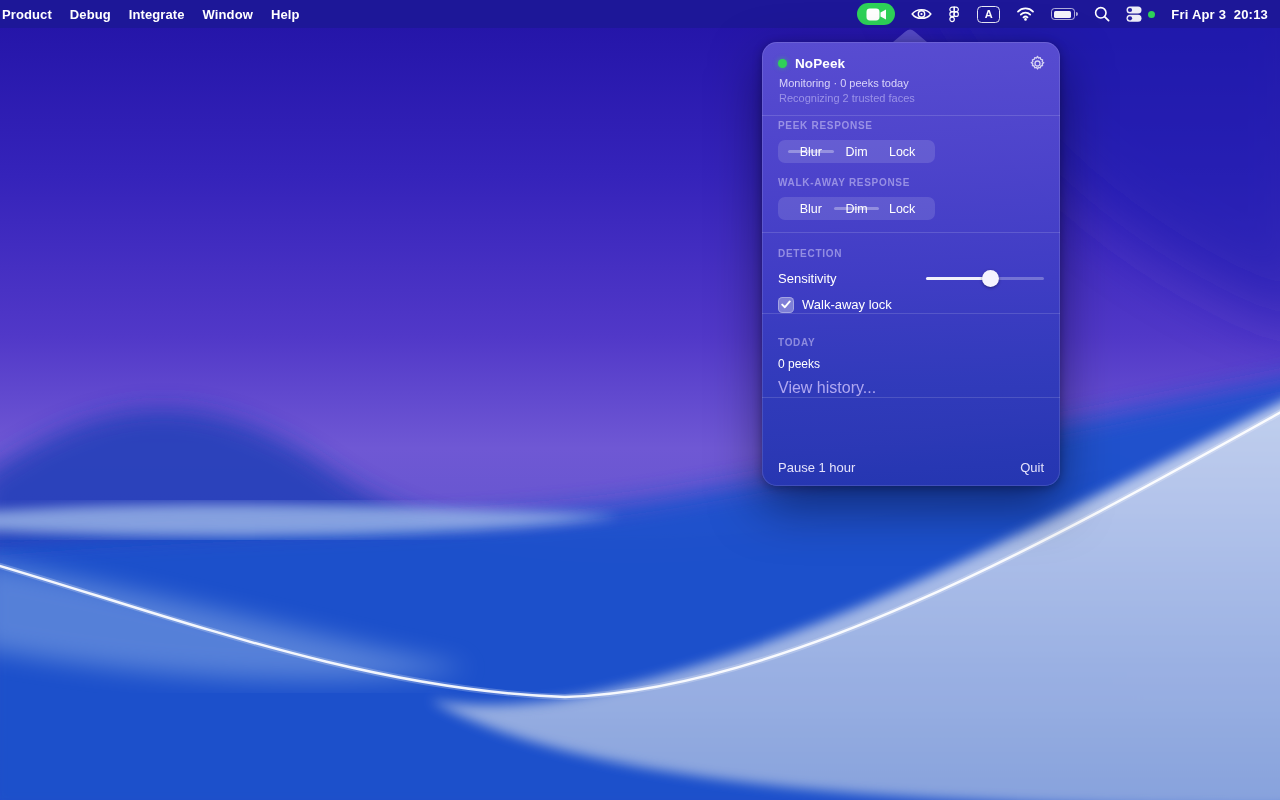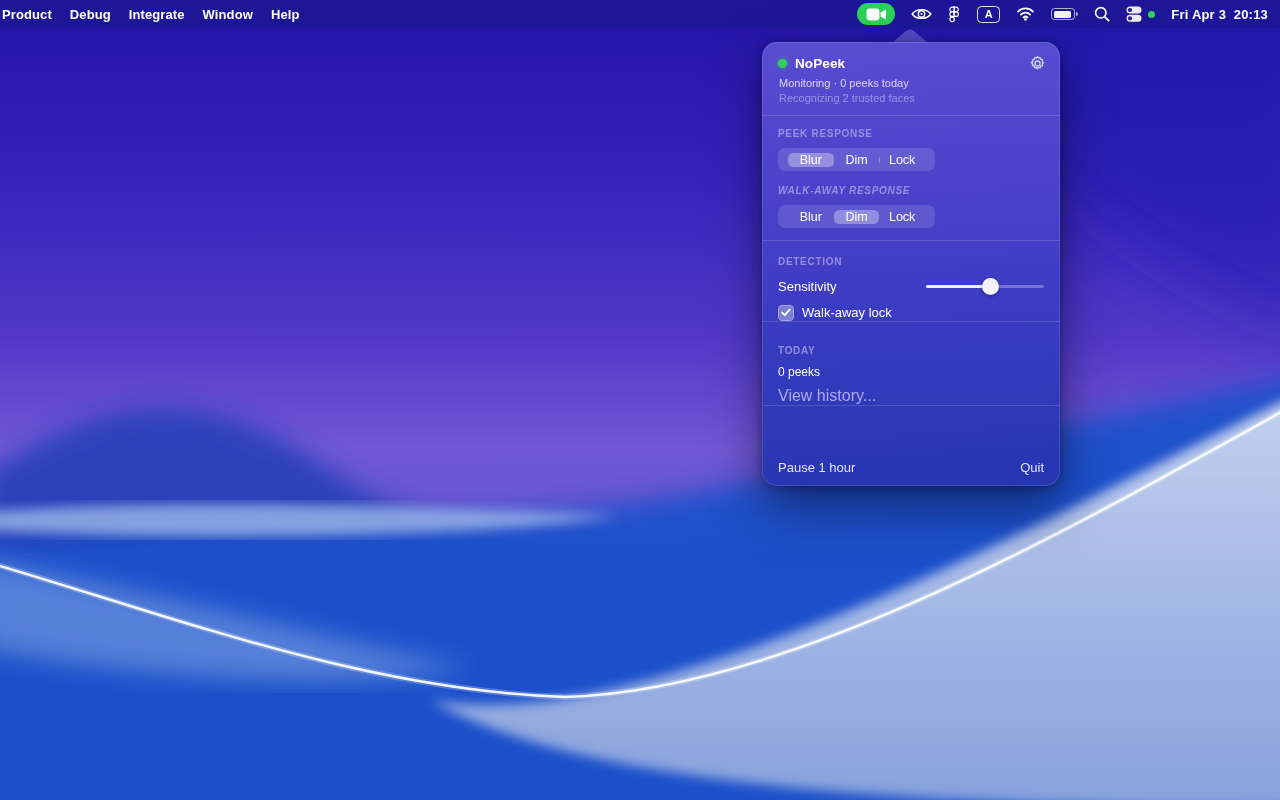--- a/index.html
+++ b/index.html
@@ -71,28 +71,28 @@
   .gear-btn { margin-left:auto; display:flex; align-items:center; opacity:.75; }
   .status-line { margin:5px 0 0 1px; font-size:11px; color:rgba(233,229,255,.88); }
   .faces-line { margin:3px 0 0 1px; font-size:11px; color:rgba(205,198,250,.58); }
   .divider { height:1px; background:rgba(255,255,255,.14); flex:none; }
 
   .section { padding:0 16px; }
   .section-label {
     font-size:10px; font-weight:700; letter-spacing:.7px;
     color:rgba(213,206,250,.55);
   }
-  .lbl-peek { margin-top:12px; }
-  .lbl-walk { margin-top:14px;font-style:italic; }
+  .lbl-peek { margin-top:4px; }
+  .lbl-walk { margin-top:14px; }
   .lbl-detect { margin-top:15px; }
   .lbl-today { margin-top:23px; }
 
   .segmented {
     margin-top:9px; display:flex; width:157px; height:23px;
-    background:rgba(255,255,255,.13); border-radius:7px; padding:10px;align-items:center;
+    background:rgba(255,255,255,.13); border-radius:7px; padding:10px;
   }
   .seg2 { margin-bottom:12px; }
   .segment {
     flex:1; display:flex; align-items:center; justify-content:center;
     font-size:12.5px; color:#fff; border-radius:5.5px; position:relative; cursor:default;
   }
   .segment.selected { background:rgba(255,255,255,.32); }
   .segment:not(:first-child)::before {
     content:""; position:absolute; left:-.5px; top:4px; bottom:4px; width:1px;
     background:rgba(255,255,255,.3);

